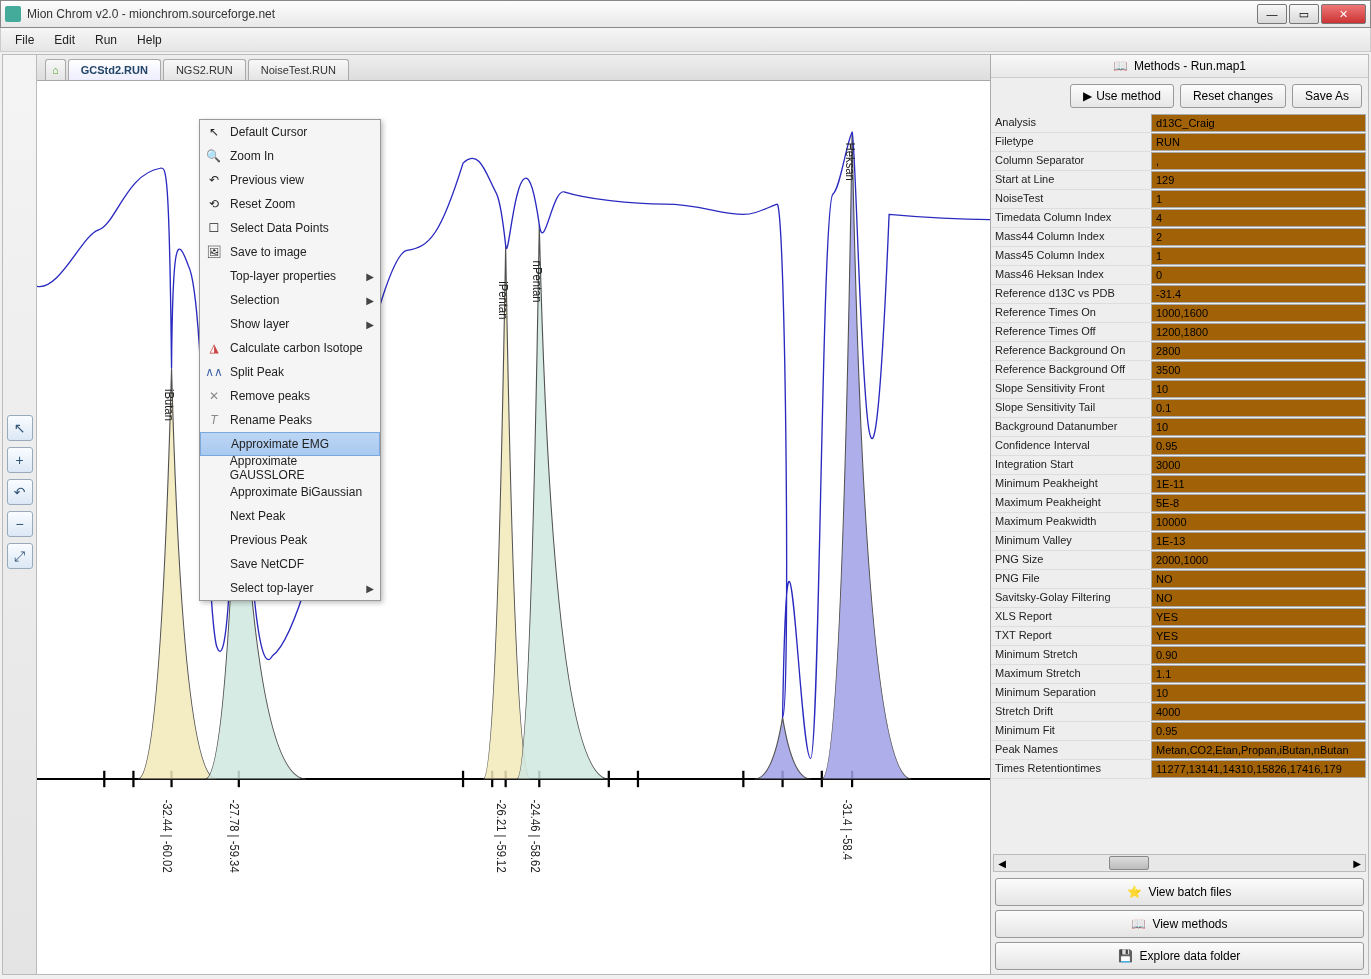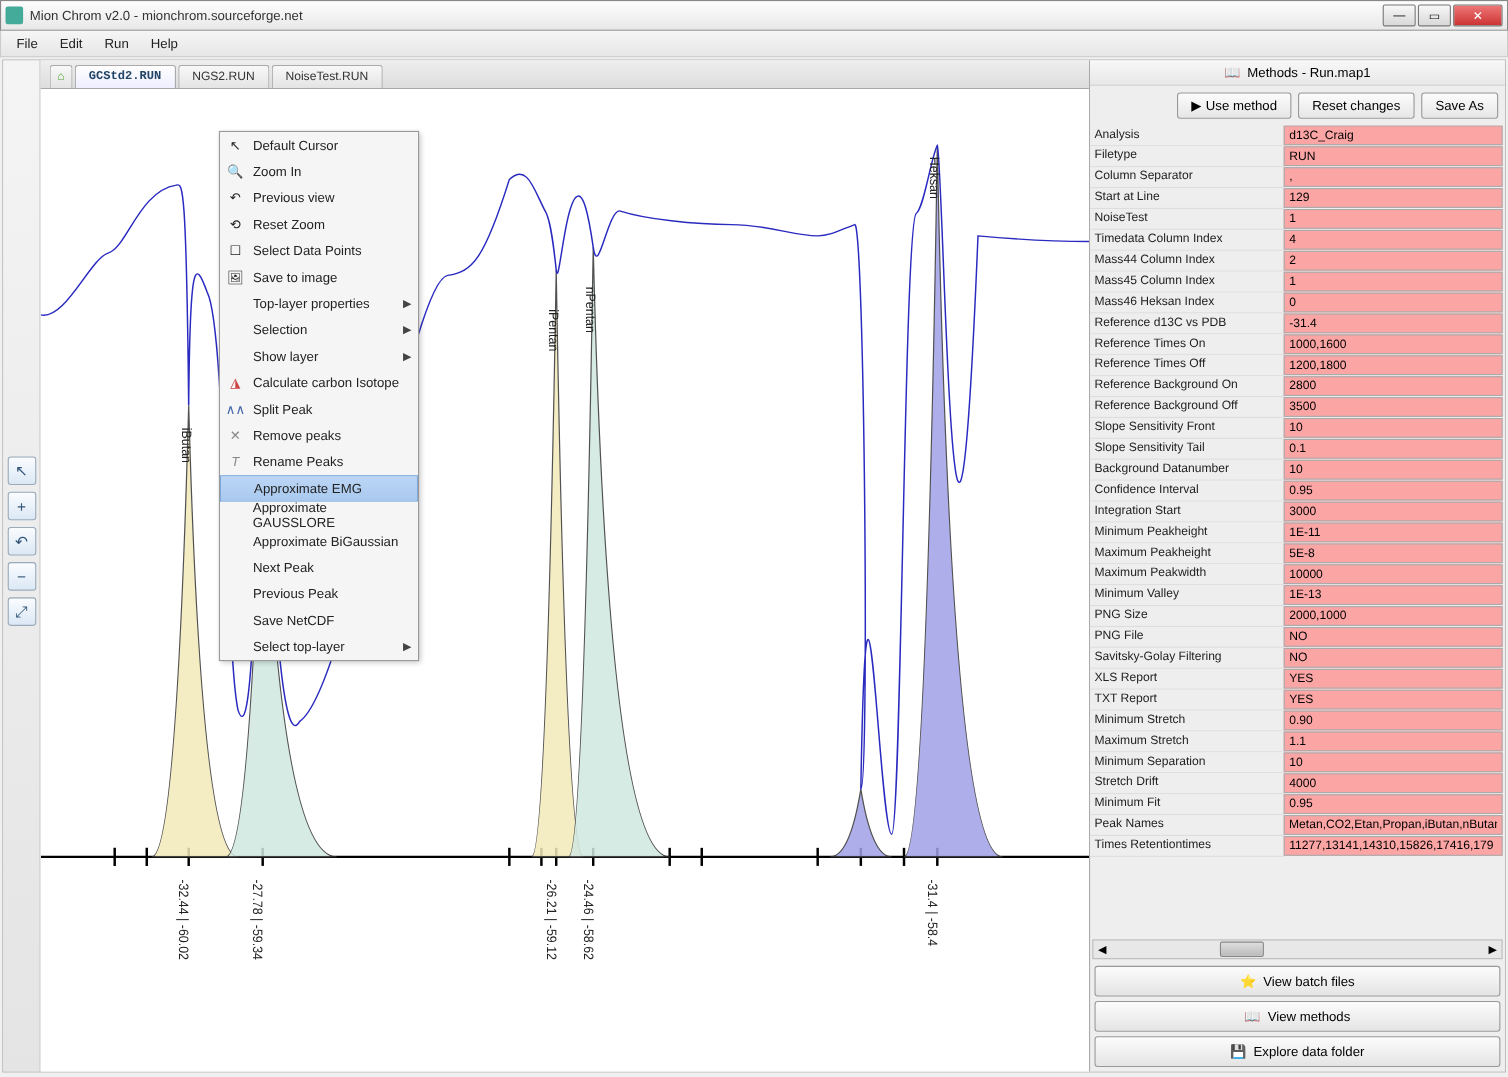--- a/index.html
+++ b/index.html
@@ -22,40 +22,40 @@
 
 
 .lefttool { width: 34px; background: linear-gradient(#f4f4f4,#e4e4e4); border-right:1px solid #bbb; display:flex; flex-direction:column; align-items:center; padding-top: 360px; gap:6px; }
 .lefttool .tbtn { width:26px; height:26px; border:1px solid #9ab; border-radius:3px; background:linear-gradient(#fafcff,#dbe8f5); display:flex; align-items:center; justify-content:center; font-size:14px; color:#357; }
 
 
 .chartwrap { flex:1; display:flex; flex-direction:column; background:#fff; position:relative; min-width:0; }
 .tabs { display:flex; align-items:flex-end; height:26px; background:linear-gradient(#eee,#ddd); border-bottom:1px solid #aaa; padding-left:8px; gap:2px; }
 .tab { padding:4px 12px; background:linear-gradient(#f8f8f8,#e4e4e4); border:1px solid #aaa; border-bottom:none; border-radius:3px 3px 0 0; font-size:11px; color:#333; }
 .tab.home { padding:4px 6px; color:#5a3; font-weight:bold; }
-.tab.active { background:linear-gradient(#fff,#eef); color:#246; font-weight:bold;font-family:Liberation Mono, monospace; }
+.tab.active { background:linear-gradient(#fff,#eef); color:#246; font-weight:bold; }
 .chart { flex:1; position:relative; background:#fff; overflow:hidden; }
 
 
 .ctxmenu { position:absolute; left:162px; top:38px; width:182px; background:#f5f5f5; border:1px solid #999; box-shadow:2px 2px 5px rgba(0,0,0,.25); z-index:50; }
 .ctxmenu .ctxitem { display:flex; align-items:center; height:24px; padding:0 6px; gap:8px; font-size:12px; color:#222; position:relative; }
 .ctxmenu .ctxitem.sel { background:linear-gradient(#bcd6f5,#a9c9ef); border:1px solid #7ba9de; }
 .ctxmenu .ctxitem .arrow { position:absolute; right:6px; font-size:10px; color:#444; }
 .ctxmenu .ctxicon { width:16px; height:16px; display:inline-flex; align-items:center; justify-content:center; font-size:12px; }
 
 
 .rightpanel { width: 378px; background:#eee; border-left:1px solid #aaa; display:flex; flex-direction:column; }
 .panhead { text-align:center; padding:4px; background:linear-gradient(#f8f8f8,#e8e8e8); border-bottom:1px solid #ccc; font-size:12px; display:flex; align-items:center; justify-content:center; gap:6px; }
 .panbtns { display:flex; gap:6px; padding:6px; justify-content:flex-end; background:#eee; }
 .pbtn { padding:4px 12px; border:1px solid #999; border-radius:3px; background:linear-gradient(#fcfcfc,#e6e6e6); font-size:12px; display:flex; align-items:center; gap:4px; }
 
 .proplist { flex:1; overflow:auto; display:flex; flex-direction:column; }
 .proprow { display:flex; height:19px; align-items:stretch; }
-.proprow .plabel { width:176px; padding:2px 4px; background:#eee; border-bottom:1px solid #ddd; font-size:11px; color:#222; }
-.proprow .pval { flex:1; border:1px solid #aaa; background:#fca5a5; padding:1px 4px; font-size:11px; margin:0 2px 1px 0; }
+.proprow .plabel { width:160px; padding:2px 4px; background:#eee; border-bottom:1px solid #ddd; font-size:11px; color:#222; }
+.proprow .pval { flex:1; border:1px solid #aaa; background:#a16207; padding:1px 4px; font-size:11px; margin:0 2px 1px 0; }
 
 .hscroll { height:18px; background:#e8e8e8; border:1px solid #bbb; position:relative; margin:2px; }
 .hscroll .thumb { position:absolute; left:115px; width:40px; top:1px; bottom:1px; background:linear-gradient(#ddd,#bbb); border:1px solid #888; border-radius:2px; }
 .hscroll .arr { position:absolute; width:16px; top:0; bottom:0; display:flex; align-items:center; justify-content:center; font-size:10px; }
 .hscroll .arr.l { left:0; } .hscroll .arr.r { right:0; }
 
 .bottombtns { display:flex; flex-direction:column; gap:4px; padding:4px; }
 .wbtn { padding:6px; border:1px solid #999; border-radius:3px; background:linear-gradient(#fcfcfc,#e4e4e4); font-size:12px; display:flex; align-items:center; justify-content:center; gap:6px; }
 
 

